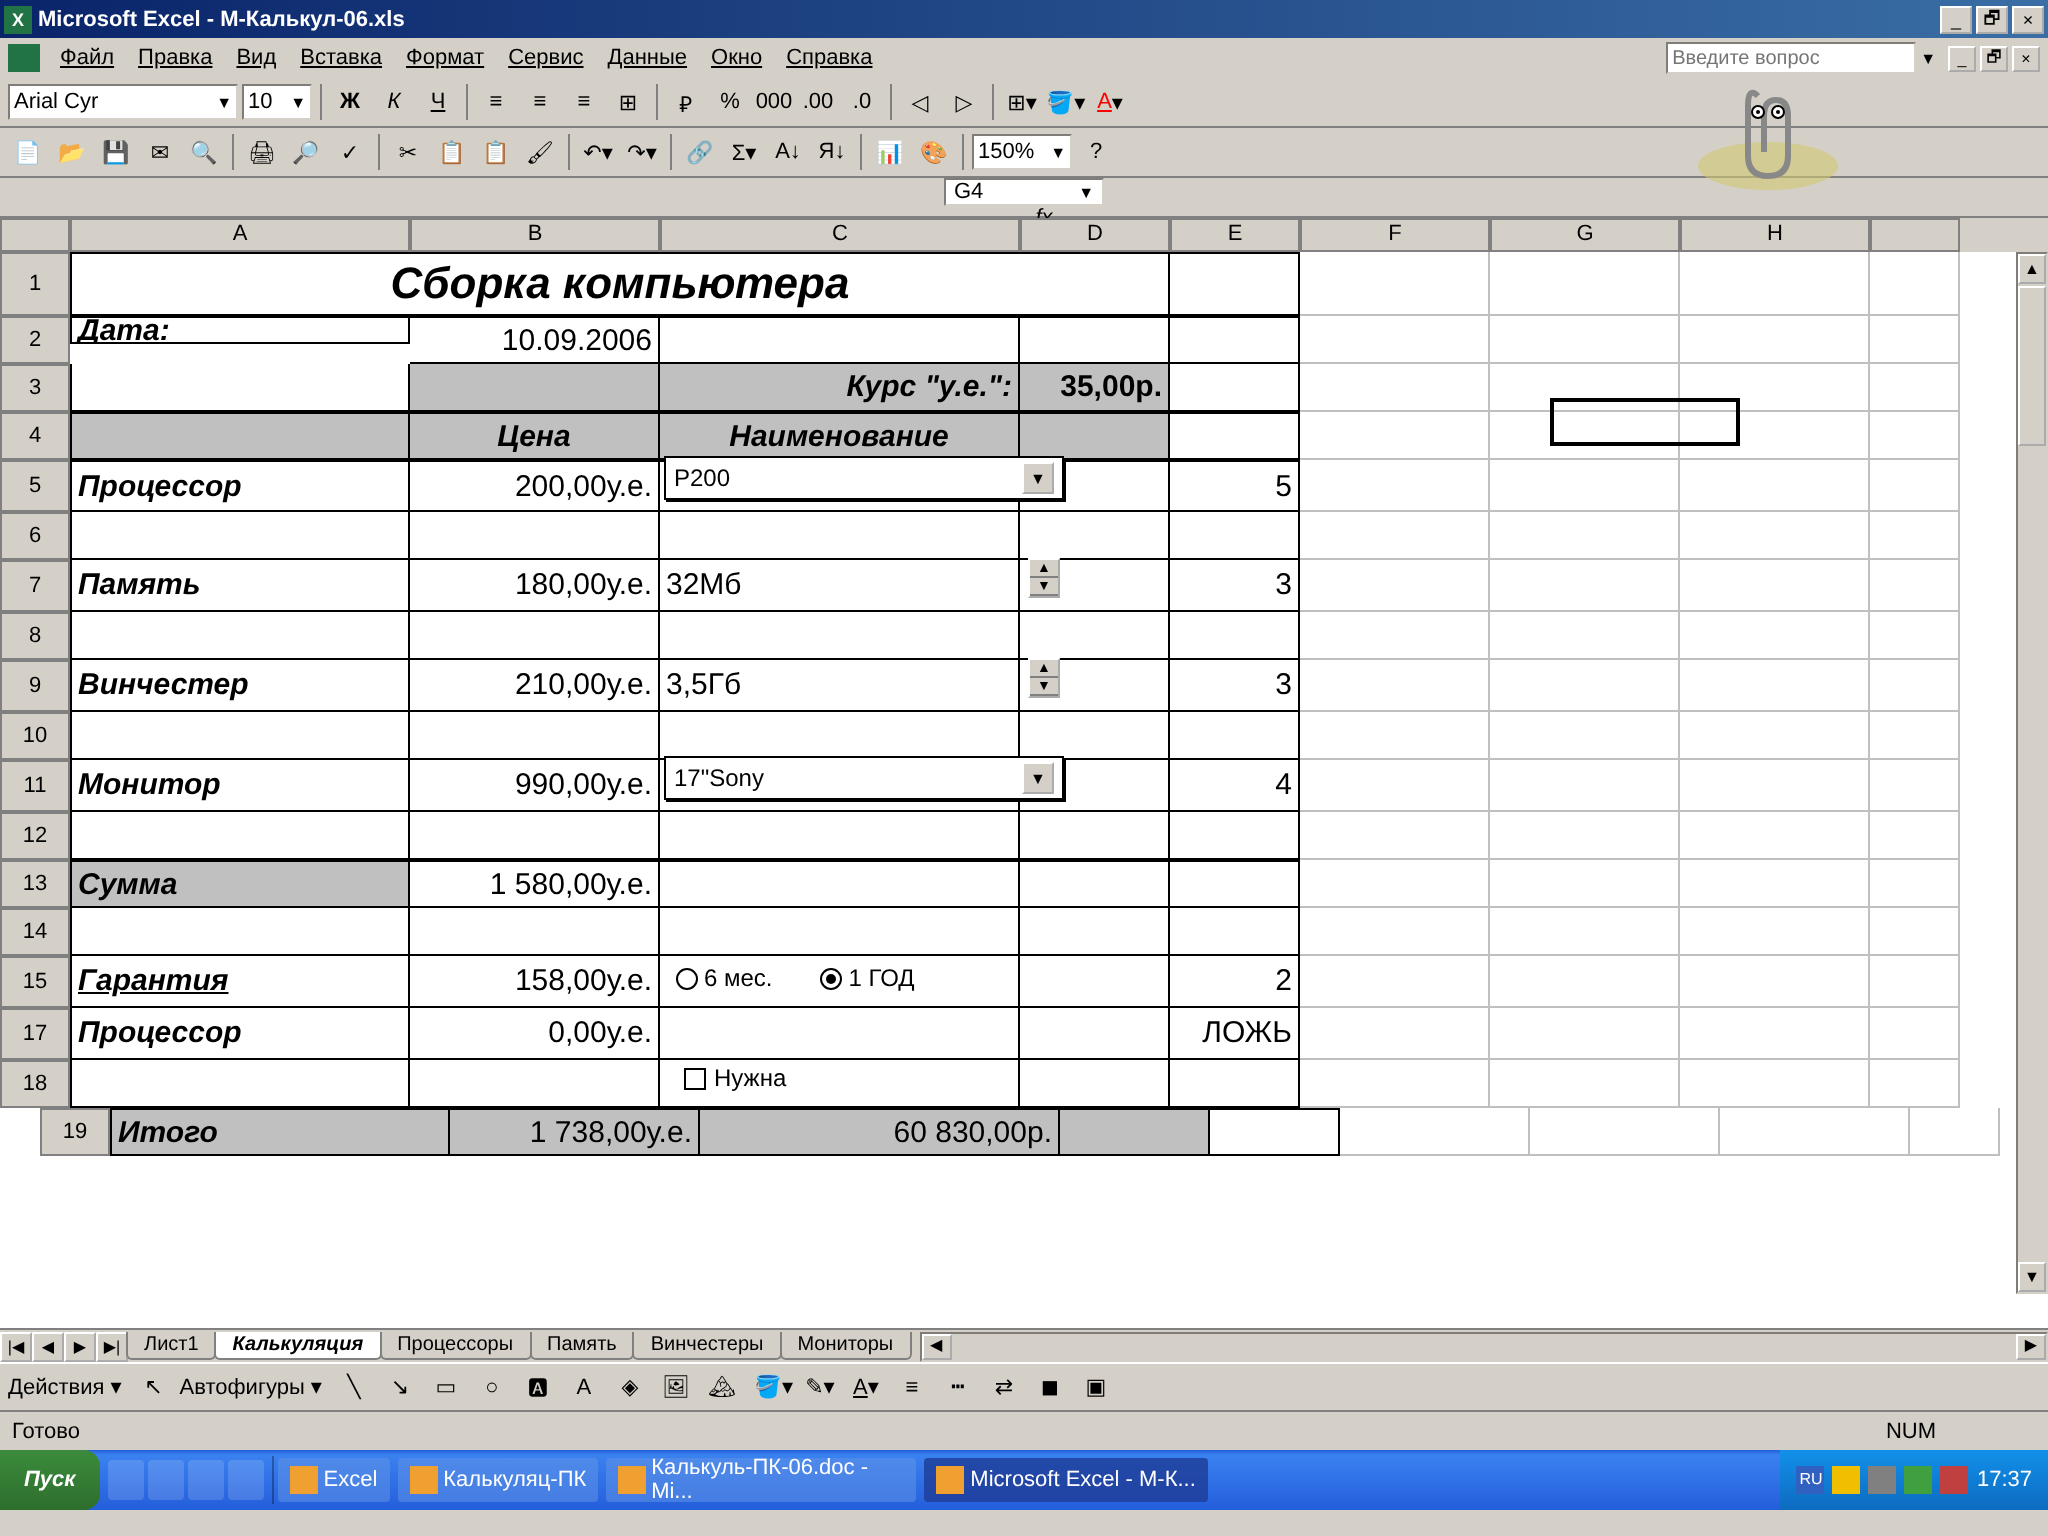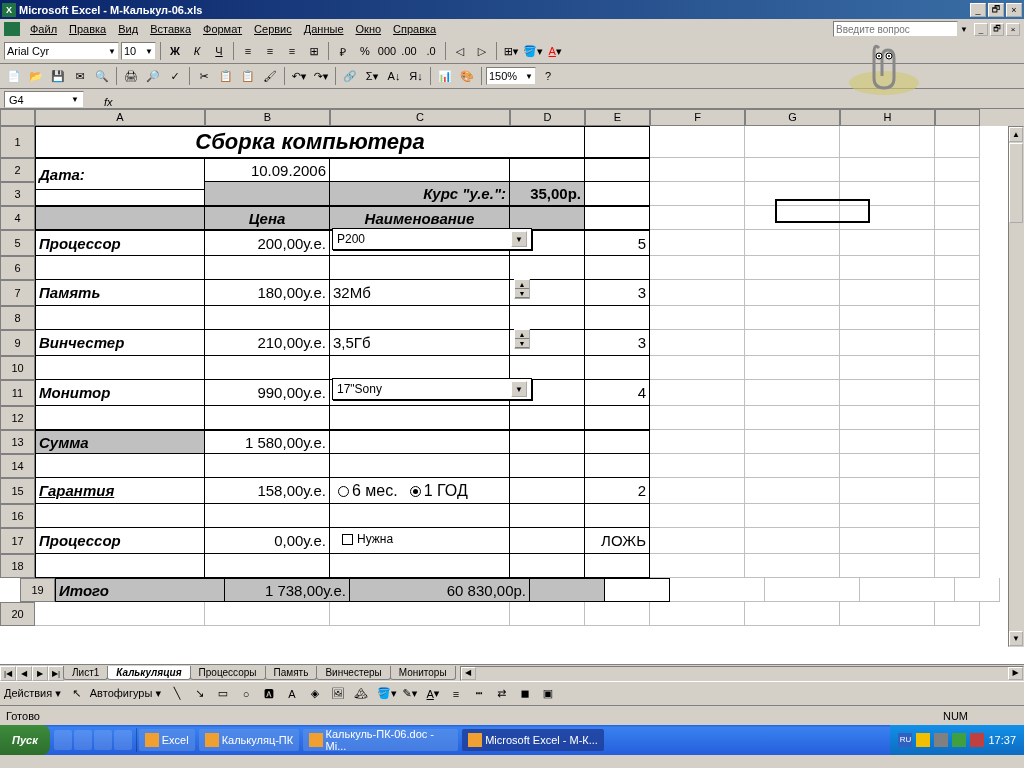--- a/index.html
+++ b/index.html
@@ -14,41 +14,41 @@
 .menubar .mi u { text-decoration: underline; }
 .askbox { margin-left: auto; display: flex; align-items: center; }
 .askbox input { width: 125px; height: 16px; font-size: 10px; padding: 0 2px; border: 1px inset #d4d0c8; background: white; }
 .doc-winbtns { display: flex; gap: 2px; margin-left: 6px; }
 .doc-winbtns .db { width: 14px; height: 13px; background: #d4d0c8; border: 1px outset #fff; font-size: 8px; display: flex; align-items: center; justify-content: center; cursor: pointer; }
 .toolbar { background: #d4d0c8; height: 25px; display: flex; align-items: center; padding: 0 4px; gap: 2px; border-bottom: 1px solid #808080; }
 .toolbar .sep { width: 1px; height: 18px; background: #808080; margin: 0 2px; }
 .tbtn { width: 20px; height: 20px; display: flex; align-items: center; justify-content: center; cursor: pointer; font-size: 11px; }
 .fontbox { background: white; border: 1px inset #d4d0c8; height: 18px; padding: 0 2px; font-size: 11px; display: flex; align-items: center; }
 .zoombox { background: white; border: 1px inset #d4d0c8; height: 18px; width: 50px; padding: 0 2px; font-size: 11px; display: flex; align-items: center; }
-.namebox-row { background: #d4d0c8; height: 20px; display: flex; align-items: flex-end; padding: 0 4px; border-bottom: 1px solid #808080; }
+.namebox-row { background: #d4d0c8; height: 20px; display: flex; align-items: center; padding: 0 4px; border-bottom: 1px solid #808080; flex-direction: column; }
 .namebox { background: white; border: 1px inset #d4d0c8; height: 17px; width: 80px; padding: 0 4px; font-size: 11px; display: flex; align-items: center; justify-content: center; }
 .fx { margin-left: 20px; font-style: italic; font-size: 11px; }
 .grid-area { background: white; position: relative; height: 555px; overflow: hidden; }
 .colheaders { display: flex; height: 17px; background: #d4d0c8; }
 .colheaders .corner { width: 35px; border: 1px solid #808080; background: #d4d0c8; }
 .colheaders .ch { border: 1px solid #808080; background: #d4d0c8; text-align: center; font-size: 11px; line-height: 15px; }
 .rows { position: relative; }
 .row { display: flex; }
 .rowh { width: 35px; border: 1px solid #808080; background: #d4d0c8; text-align: center; font-size: 11px; display: flex; align-items: center; justify-content: center; }
 .cell { border-right: 1px solid #c0c0c0; border-bottom: 1px solid #c0c0c0; font-size: 15px; padding: 1px 3px; display: flex; align-items: center; font-family: 'Arial Cyr', Arial; overflow: hidden; white-space: nowrap; }
 .cell.ralign { justify-content: flex-end; }
 .cell.calign { justify-content: center; }
 .cell.bold { font-weight: bold; }
 .cell.italic { font-style: italic; }
 .cell.gray { background: #c0c0c0; }
 .dropdown { background: white; border: 1px solid #000; box-shadow: 1px 1px 0 #000; padding: 2px 4px; display: flex; align-items: center; width: 200px; height: 22px; position: absolute; font-size: 12px; }
 .dropdown .ddbtn { margin-left: auto; width: 16px; height: 16px; background: #d4d0c8; border: 1px outset #fff; display: flex; align-items: center; justify-content: center; font-size: 8px; }
 .spinner { width: 16px; height: 20px; background: #d4d0c8; border: 1px outset #fff; position: absolute; display: flex; flex-direction: column; }
 .spinner div { flex: 1; display: flex; align-items: center; justify-content: center; font-size: 7px; border-bottom: 1px solid #808080; }
-.radio-group { position: absolute; display: flex; gap: 12px; font-size: 16px; align-items: center; }
+.radio-group { position: absolute; display: flex; gap: 24px; font-size: 12px; align-items: center; }
 .radio-group .r { display: flex; align-items: center; gap: 3px; }
 .radio-group .rdot { width: 11px; height: 11px; border: 1px solid #000; border-radius: 50%; background: white; display: flex; align-items: center; justify-content: center; }
 .radio-group .rdot.sel::after { content: ''; width: 5px; height: 5px; background: #000; border-radius: 50%; }
 .checkbox-group { position: absolute; display: flex; gap: 4px; font-size: 12px; align-items: center; }
 .checkbox-group .cb { width: 11px; height: 11px; border: 1px solid #000; background: white; }
 .active-cell { position: absolute; border: 2px solid #000; pointer-events: none; }
 .sheettabs { height: 17px; background: #d4d0c8; display: flex; align-items: center; font-size: 10px; border-top: 1px solid #808080; }
 .sheettabs .nav { display: flex; }
 .sheettabs .nav div { width: 16px; height: 15px; border: 1px outset #fff; display: flex; align-items: center; justify-content: center; font-size: 8px; cursor: pointer; }
 .sheettabs .tab { padding: 1px 8px; background: #d4d0c8; border: 1px solid #808080; border-top: none; cursor: pointer; border-radius: 0 0 3px 3px; margin-left: -1px; }
@@ -218,21 +218,21 @@
         <div class="rowh" style="height: 32px;">1</div>
         <div class="cell bold italic calign" style="width: 550px; height: 32px; font-size: 22px; border-width: 1px; border-style: solid; border-color: rgb(0, 0, 0);">Сборка компьютера</div>
         <div class="cell " style="width: 65px; height: 32px; border-right: 1px solid rgb(0, 0, 0); border-bottom: 1px solid rgb(0, 0, 0); border-top: 1px solid rgb(0, 0, 0);"></div>
         <div class="cell " style="width: 95px; height: 32px;"></div>
         <div class="cell " style="width: 95px; height: 32px;"></div>
         <div class="cell " style="width: 95px; height: 32px;"></div>
         <div class="cell " style="width: 45px; height: 32px;"></div>
       </div>
       <div class="row" style="height: 24px;">
         <div class="rowh" style="height: 24px;">2</div>
-        <div class="cell bold italic" style="width: 170px; height: 32px; border-width: 1px; border-style: solid; border-color: rgb(0, 0, 0);">Дата:</div>
+        <div class="cell bold italic" style="width: 170px; height: 14px; border-width: 1px; border-style: solid; border-color: rgb(0, 0, 0);">Дата:</div>
         <div class="cell ralign" style="width: 125px; height: 24px; border-right: 1px solid rgb(0, 0, 0); border-bottom: 1px solid rgb(0, 0, 0); border-top: 1px solid rgb(0, 0, 0);">10.09.2006</div>
         <div class="cell " style="width: 180px; height: 24px; border-right: 1px solid rgb(0, 0, 0); border-bottom: 1px solid rgb(0, 0, 0); border-top: 1px solid rgb(0, 0, 0);"></div>
         <div class="cell " style="width: 75px; height: 24px; border-right: 1px solid rgb(0, 0, 0); border-bottom: 1px solid rgb(0, 0, 0); border-top: 1px solid rgb(0, 0, 0);"></div>
         <div class="cell " style="width: 65px; height: 24px; border-right: 1px solid rgb(0, 0, 0); border-bottom: 1px solid rgb(0, 0, 0); border-top: 1px solid rgb(0, 0, 0);"></div>
         <div class="cell " style="width: 95px; height: 24px;"></div>
         <div class="cell " style="width: 95px; height: 24px;"></div>
         <div class="cell " style="width: 95px; height: 24px;"></div>
         <div class="cell " style="width: 45px; height: 24px;"></div>
       </div>
       <div class="row" style="height: 24px;">
@@ -384,32 +384,20 @@
         <div class="cell bold italic" style="width: 170px; height: 26px; border-right: 1px solid rgb(0, 0, 0); border-bottom: 1px solid rgb(0, 0, 0); border-left: 1px solid rgb(0, 0, 0); text-decoration: underline;">Гарантия</div>
         <div class="cell ralign" style="width: 125px; height: 26px; border-right: 1px solid rgb(0, 0, 0); border-bottom: 1px solid rgb(0, 0, 0);">158,00у.е.</div>
         <div class="cell " style="width: 180px; height: 26px; border-right: 1px solid rgb(0, 0, 0); border-bottom: 1px solid rgb(0, 0, 0);"></div>
         <div class="cell " style="width: 75px; height: 26px; border-right: 1px solid rgb(0, 0, 0); border-bottom: 1px solid rgb(0, 0, 0);"></div>
         <div class="cell ralign" style="width: 65px; height: 26px; border-right: 1px solid rgb(0, 0, 0); border-bottom: 1px solid rgb(0, 0, 0);">2</div>
         <div class="cell " style="width: 95px; height: 26px;"></div>
         <div class="cell " style="width: 95px; height: 26px;"></div>
         <div class="cell " style="width: 95px; height: 26px;"></div>
         <div class="cell " style="width: 45px; height: 26px;"></div>
       </div>
-      <div class="row" style="height: 24px;">
-        <div class="rowh" style="height: 24px;">16</div>
-        <div class="cell " style="width: 170px; height: 24px; border-right: 1px solid rgb(0, 0, 0); border-bottom: 1px solid rgb(0, 0, 0); border-left: 1px solid rgb(0, 0, 0);"></div>
-        <div class="cell " style="width: 125px; height: 24px; border-right: 1px solid rgb(0, 0, 0); border-bottom: 1px solid rgb(0, 0, 0);"></div>
-        <div class="cell " style="width: 180px; height: 24px; border-right: 1px solid rgb(0, 0, 0); border-bottom: 1px solid rgb(0, 0, 0);"></div>
-        <div class="cell " style="width: 75px; height: 24px; border-right: 1px solid rgb(0, 0, 0); border-bottom: 1px solid rgb(0, 0, 0);"></div>
-        <div class="cell " style="width: 65px; height: 24px; border-right: 1px solid rgb(0, 0, 0); border-bottom: 1px solid rgb(0, 0, 0);"></div>
-        <div class="cell " style="width: 95px; height: 24px;"></div>
-        <div class="cell " style="width: 95px; height: 24px;"></div>
-        <div class="cell " style="width: 95px; height: 24px;"></div>
-        <div class="cell " style="width: 45px; height: 24px;"></div>
-      </div>
       <div class="row" style="height: 26px;">
         <div class="rowh" style="height: 26px;">17</div>
         <div class="cell bold italic" style="width: 170px; height: 26px; border-right: 1px solid rgb(0, 0, 0); border-bottom: 1px solid rgb(0, 0, 0); border-left: 1px solid rgb(0, 0, 0);">Процессор</div>
         <div class="cell ralign" style="width: 125px; height: 26px; border-right: 1px solid rgb(0, 0, 0); border-bottom: 1px solid rgb(0, 0, 0);">0,00у.е.</div>
         <div class="cell " style="width: 180px; height: 26px; border-right: 1px solid rgb(0, 0, 0); border-bottom: 1px solid rgb(0, 0, 0);"></div>
         <div class="cell " style="width: 75px; height: 26px; border-right: 1px solid rgb(0, 0, 0); border-bottom: 1px solid rgb(0, 0, 0);"></div>
         <div class="cell ralign" style="width: 65px; height: 26px; border-right: 1px solid rgb(0, 0, 0); border-bottom: 1px solid rgb(0, 0, 0);">ЛОЖЬ</div>
         <div class="cell " style="width: 95px; height: 26px;"></div>
         <div class="cell " style="width: 95px; height: 26px;"></div>
         <div class="cell " style="width: 95px; height: 26px;"></div>
@@ -427,32 +415,20 @@
         <div class="cell " style="width: 95px; height: 24px;"></div>
         <div class="cell " style="width: 45px; height: 24px;"></div>
       </div>
       <div class="row" style="height: 24px; padding-left: 20px;">
         <div class="rowh" style="height: 24px;">19</div>
         <div class="cell bold italic gray" style="width: 170px; height: 24px; border-width: 1px; border-style: solid; border-color: rgb(0, 0, 0);">Итого</div>
         <div class="cell ralign gray" style="width: 125px; height: 24px; border-right: 1px solid rgb(0, 0, 0); border-bottom: 1px solid rgb(0, 0, 0); border-top: 1px solid rgb(0, 0, 0);">1 738,00у.е.</div>
         <div class="cell ralign gray" style="width: 180px; height: 24px; border-right: 1px solid rgb(0, 0, 0); border-bottom: 1px solid rgb(0, 0, 0); border-top: 1px solid rgb(0, 0, 0);">60 830,00р.</div>
         <div class="cell gray" style="width: 75px; height: 24px; border-right: 1px solid rgb(0, 0, 0); border-bottom: 1px solid rgb(0, 0, 0); border-top: 1px solid rgb(0, 0, 0);"></div>
         <div class="cell " style="width: 65px; height: 24px; border-right: 1px solid rgb(0, 0, 0); border-bottom: 1px solid rgb(0, 0, 0); border-top: 1px solid rgb(0, 0, 0);"></div>
-        <div class="cell " style="width: 95px; height: 24px;"></div>
-        <div class="cell " style="width: 95px; height: 24px;"></div>
-        <div class="cell " style="width: 95px; height: 24px;"></div>
-        <div class="cell " style="width: 45px; height: 24px;"></div>
-      </div>
-      <div class="row" style="height: 24px;">
-        <div class="rowh" style="height: 24px;">20</div>
-        <div class="cell " style="width: 170px; height: 24px;"></div>
-        <div class="cell " style="width: 125px; height: 24px;"></div>
-        <div class="cell " style="width: 180px; height: 24px;"></div>
-        <div class="cell " style="width: 75px; height: 24px;"></div>
-        <div class="cell " style="width: 65px; height: 24px;"></div>
         <div class="cell " style="width: 95px; height: 24px;"></div>
         <div class="cell " style="width: 95px; height: 24px;"></div>
         <div class="cell " style="width: 95px; height: 24px;"></div>
         <div class="cell " style="width: 45px; height: 24px;"></div>
       </div>
     </div>
 
   <div class="dropdown" style="left:332px;top:119px">
     <span>P200</span>
       <div class="ddbtn">▼</div>

